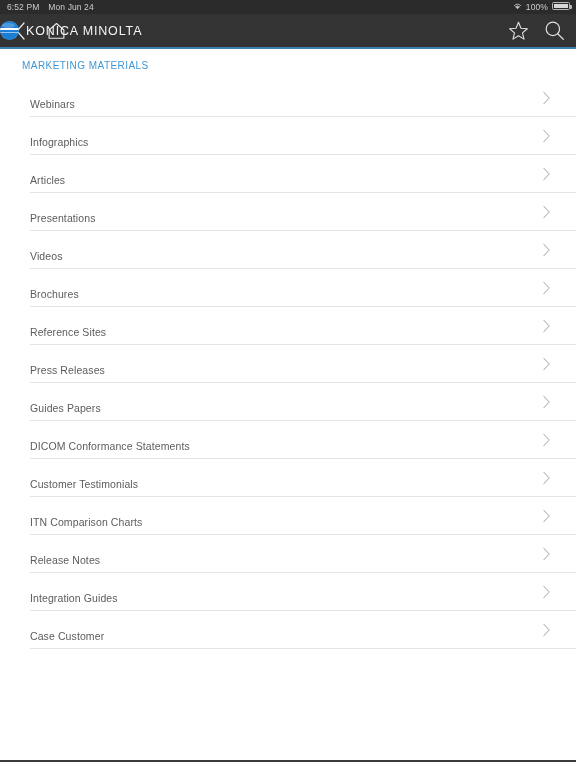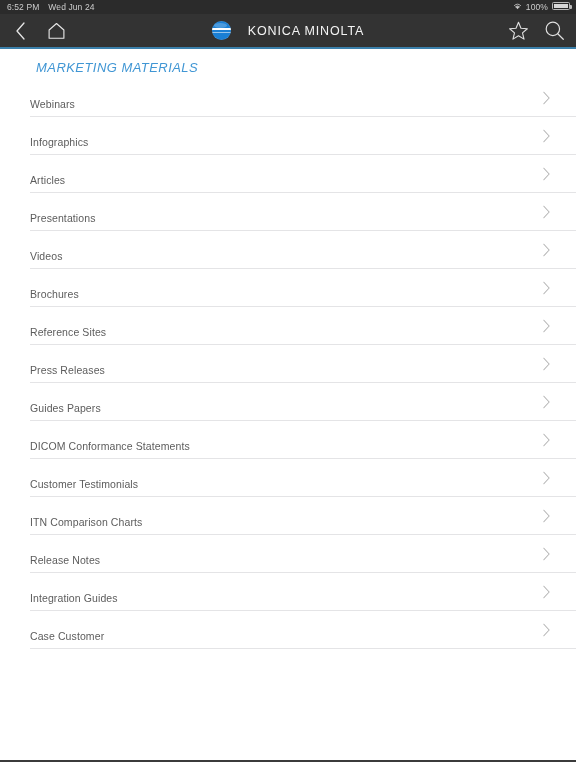--- a/index.html
+++ b/index.html
@@ -45,22 +45,22 @@
     width:36px; height:33px;
     display:flex; align-items:center; justify-content:center;
     cursor:pointer;
   }
   .nav-left { display:flex; align-items:center; padding-left:2px; }
   .nav-right { margin-left:auto; display:flex; align-items:center; padding-right:4px; }
 
   
   .brand {
     position:absolute; left:0; right:0; top:14px; height:33px;
-    display:flex; align-items:center; justify-content:center;
-    gap:17px; pointer-events:none;
+    display:flex; align-items:center; 
+    gap:7px; pointer-events:none;
   }
   .brand-mark {
     width:19px; height:19px; border-radius:50%;
     background:#1a7fd4;
     position:relative; overflow:hidden;
     box-shadow:inset 0 0 0 0.5px rgba(255,255,255,0.15);
   }
   .brand-mark .band1 {
     position:absolute; left:-1px; right:-1px; top:7.4px; height:1.8px;
     background:#ffffff;
@@ -79,25 +79,24 @@
     white-space:nowrap;
   }
 
   
   .content {
     position:absolute; top:49px; left:0; width:576px; height:711px;
     background:#ffffff; overflow:hidden;
   }
   .section-title {
     color:#4096d4;
-    font-size:13px;
+    font-size:10px;
     letter-spacing:0.45px;
-    padding:11px 0 0 36px;
+    padding:11px 0 0 22px;
     height:30px;
-    font-style:italic;
   }
   .list { padding:0; }
   .row {
     position:relative;
     height:38px;
     display:flex; align-items:center;
     padding-left:30px; padding-right:24px;
     cursor:pointer;
   }
   .row-label {
@@ -126,21 +125,21 @@
   }
 </style>
 </head>
 <body>
 
 <div id="screen">
 
   <div class="statusbar">
     <div class="sb-left">
       <span>6:52 PM</span>
-      <span>Wed Jun 24</span>
+      <span>Mon Jun 24</span>
     </div>
     <div class="sb-right">
       <svg class="wifi-ico" viewBox="0 0 12 10">
         <path d="M6 9.3 L3.6 6.2 a3.9 3.9 0 0 1 4.8 0 Z" fill="#cdcdcd"></path>
         <path d="M1.9 4.3 a6 6 0 0 1 8.2 0" stroke="#cdcdcd" stroke-width="1.1" fill="none" stroke-linecap="round"></path>
         <path d="M3.2 6.0 a4.1 4.1 0 0 1 5.6 0" stroke="#cdcdcd" stroke-width="1.0" fill="none" stroke-linecap="round"></path>
       </svg>
       <span>100%</span>
       <span class="batt">
           <i></i>

